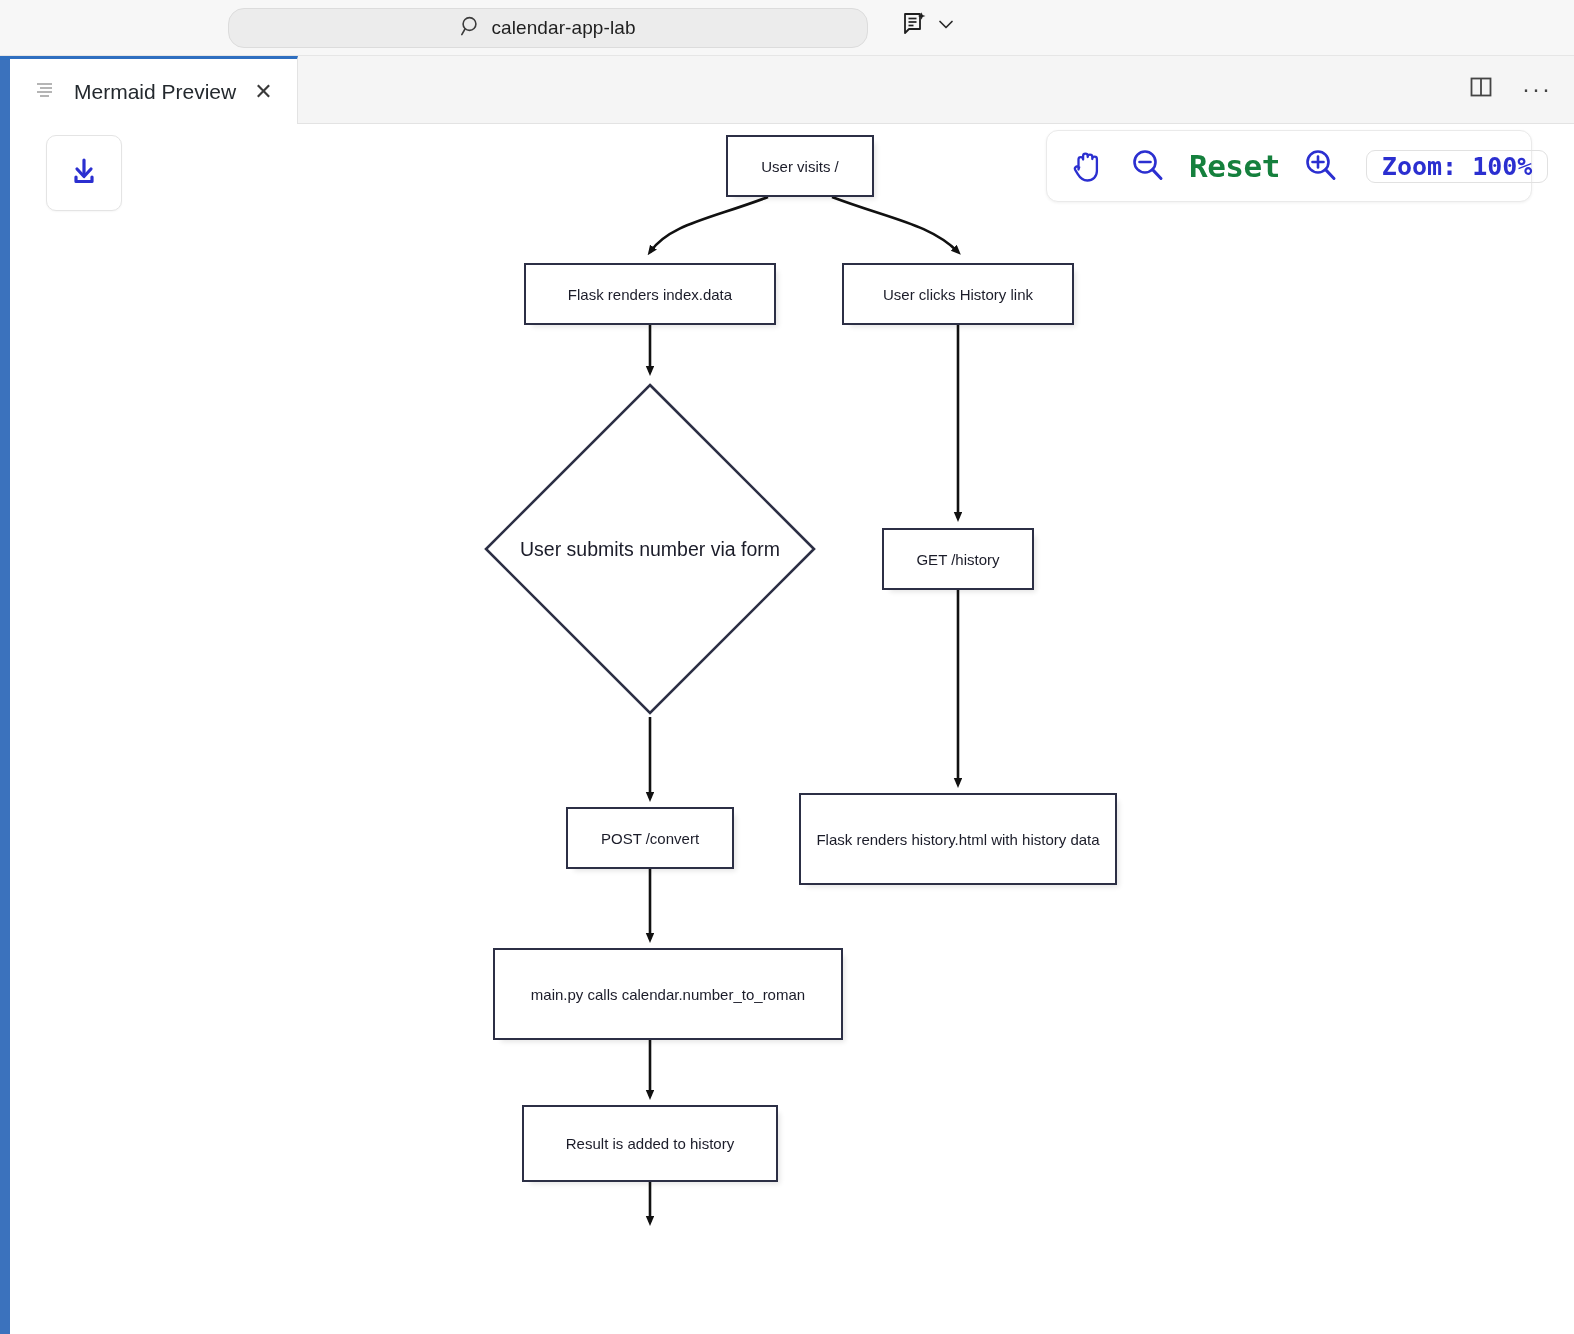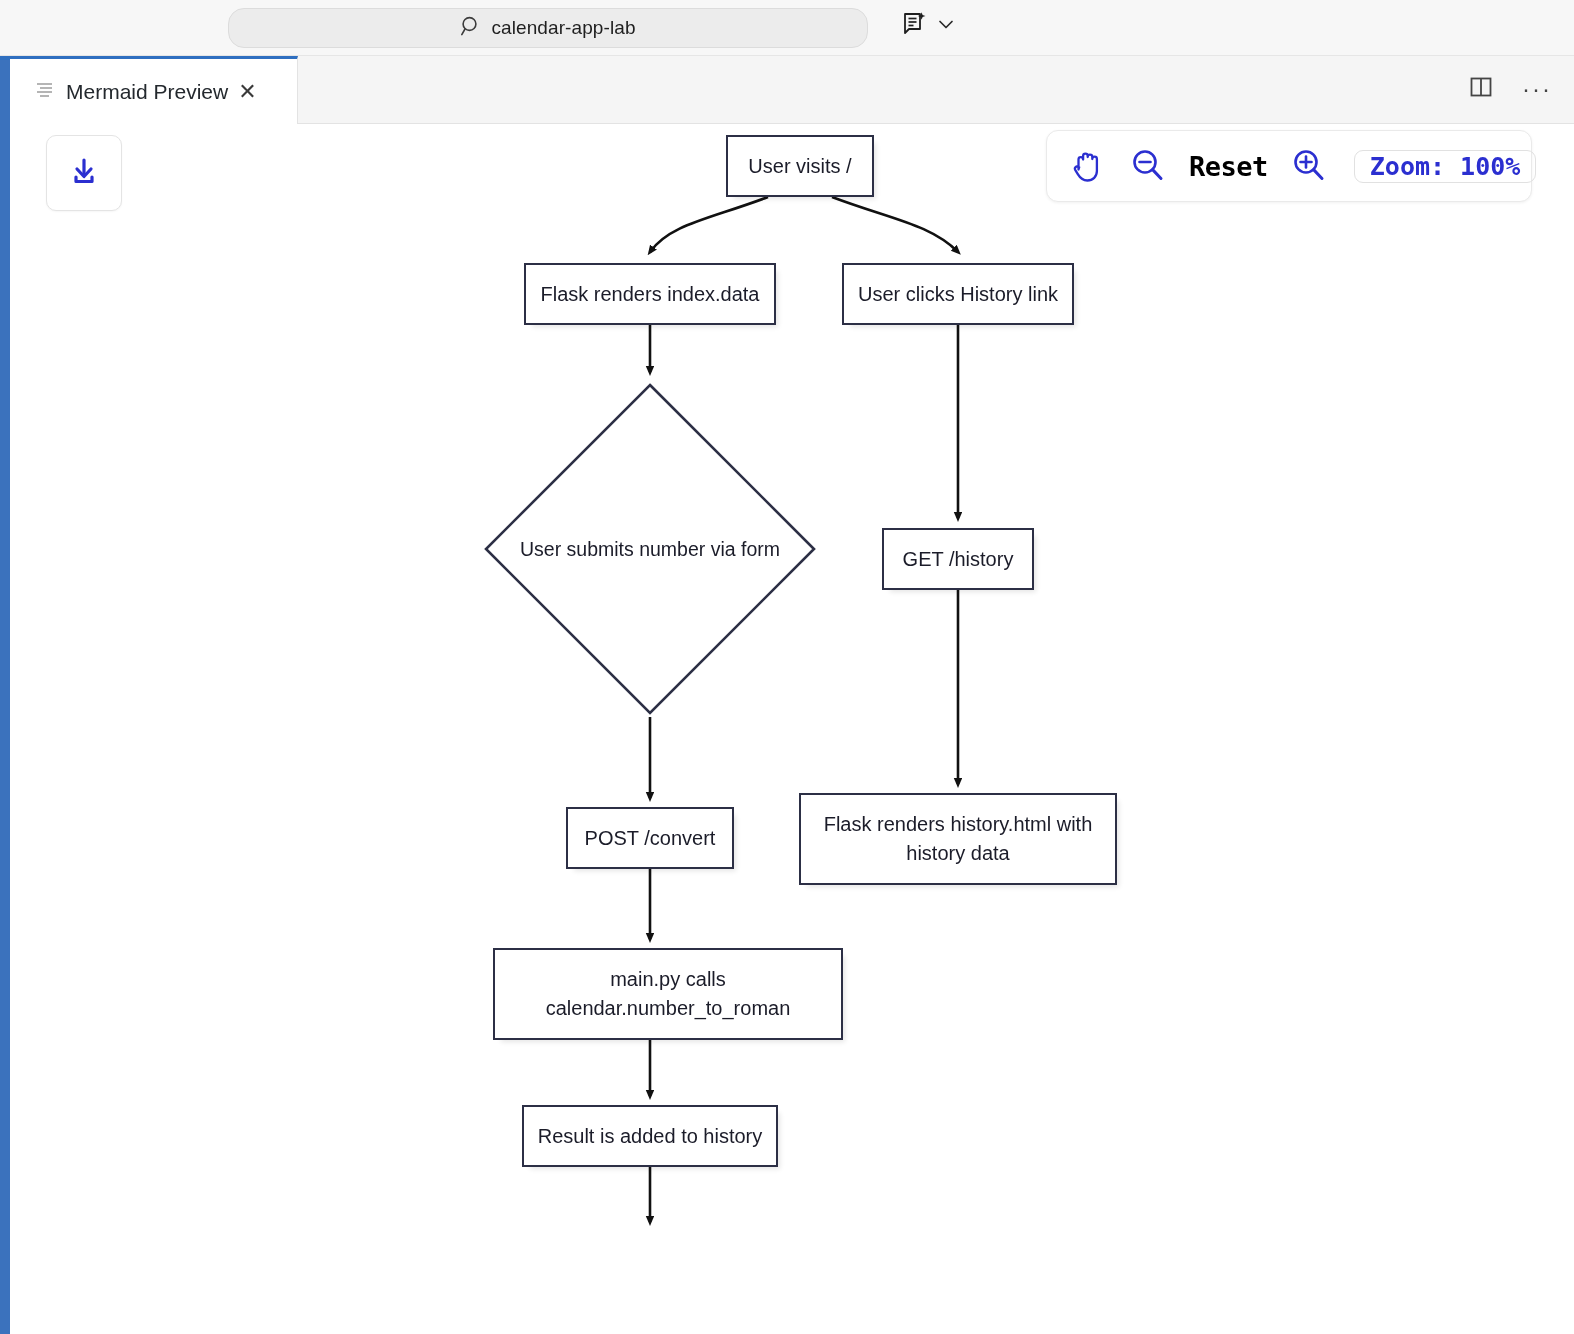--- a/index.html
+++ b/index.html
@@ -66,21 +66,21 @@
     position: absolute;
     left: 8px; top: 0;
     width: 290px; height: 68px;
     background: #ffffff;
     border-top: 3px solid #2f6fc0;
     border-right: 1px solid #e3e3e3;
     box-sizing: border-box;
     display: flex;
     align-items: center;
     padding-left: 26px;
-    gap: 10px;
+    gap: 18px;
   }
   .tab-label {
     font-size: 21px;
     color: #24292e;
     white-space: nowrap;
   }
   .tab-close {
     font-size: 22px;
     color: #3a3a3a;
     line-height: 1;
@@ -155,23 +155,23 @@
     box-shadow: 0 1px 3px rgba(0,0,0,.06);
   }
   .zb-icon {
     display: flex;
     align-items: center;
     justify-content: center;
     cursor: pointer;
   }
   .zb-reset {
     font-family: "DejaVu Sans Mono", monospace;
-    font-size: 27px;
+    font-size: 31px;
     font-weight: 700;
-    color: #000000;
+    color: #15803d;
     cursor: pointer;
     letter-spacing: -.5px;
   }
   .zb-badge {
     margin-left: 4px;
     border: 1px solid #e1e1e1;
     border-radius: 9px;
     padding: 1px 15px;
     font-family: "DejaVu Sans Mono", monospace;
     font-size: 25px;
@@ -190,21 +190,21 @@
   .node {
     position: absolute;
     box-sizing: border-box;
     background: #ffffff;
     border: 2px solid #2c2f45;
     display: flex;
     align-items: center;
     justify-content: center;
     text-align: center;
     color: #1b1c29;
-    font-size: 20px;
+    font-size: 15px;
     line-height: 29px;
     font-family: "Liberation Sans", sans-serif;
     box-shadow: 5px 5px 5px -3px rgba(0,0,0,.10);
     padding: 0 12px;
   }
   .node-diamond-wrap {
     position: absolute;
     display: flex;
     align-items: center;
     justify-content: center;
@@ -390,19 +390,19 @@
     </div>
 
     <div class="node" style="left:789px; top:669px; width:318px; height:92px;">
       <span>Flask renders history.html with history data</span>
     </div>
 
     <div class="node" style="left:483px; top:824px; width:350px; height:92px;">
       <span>main.py calls calendar.number_to_roman</span>
     </div>
 
-    <div class="node" style="left:512px; top:981px; width:256px; height:62px;">
+    <div class="node" style="left:512px; top:981px; width:256px; height:77px;">
       <span>Result is added to history</span>
     </div>
 
 
   </div>
 </div>
 
 </body></html>

